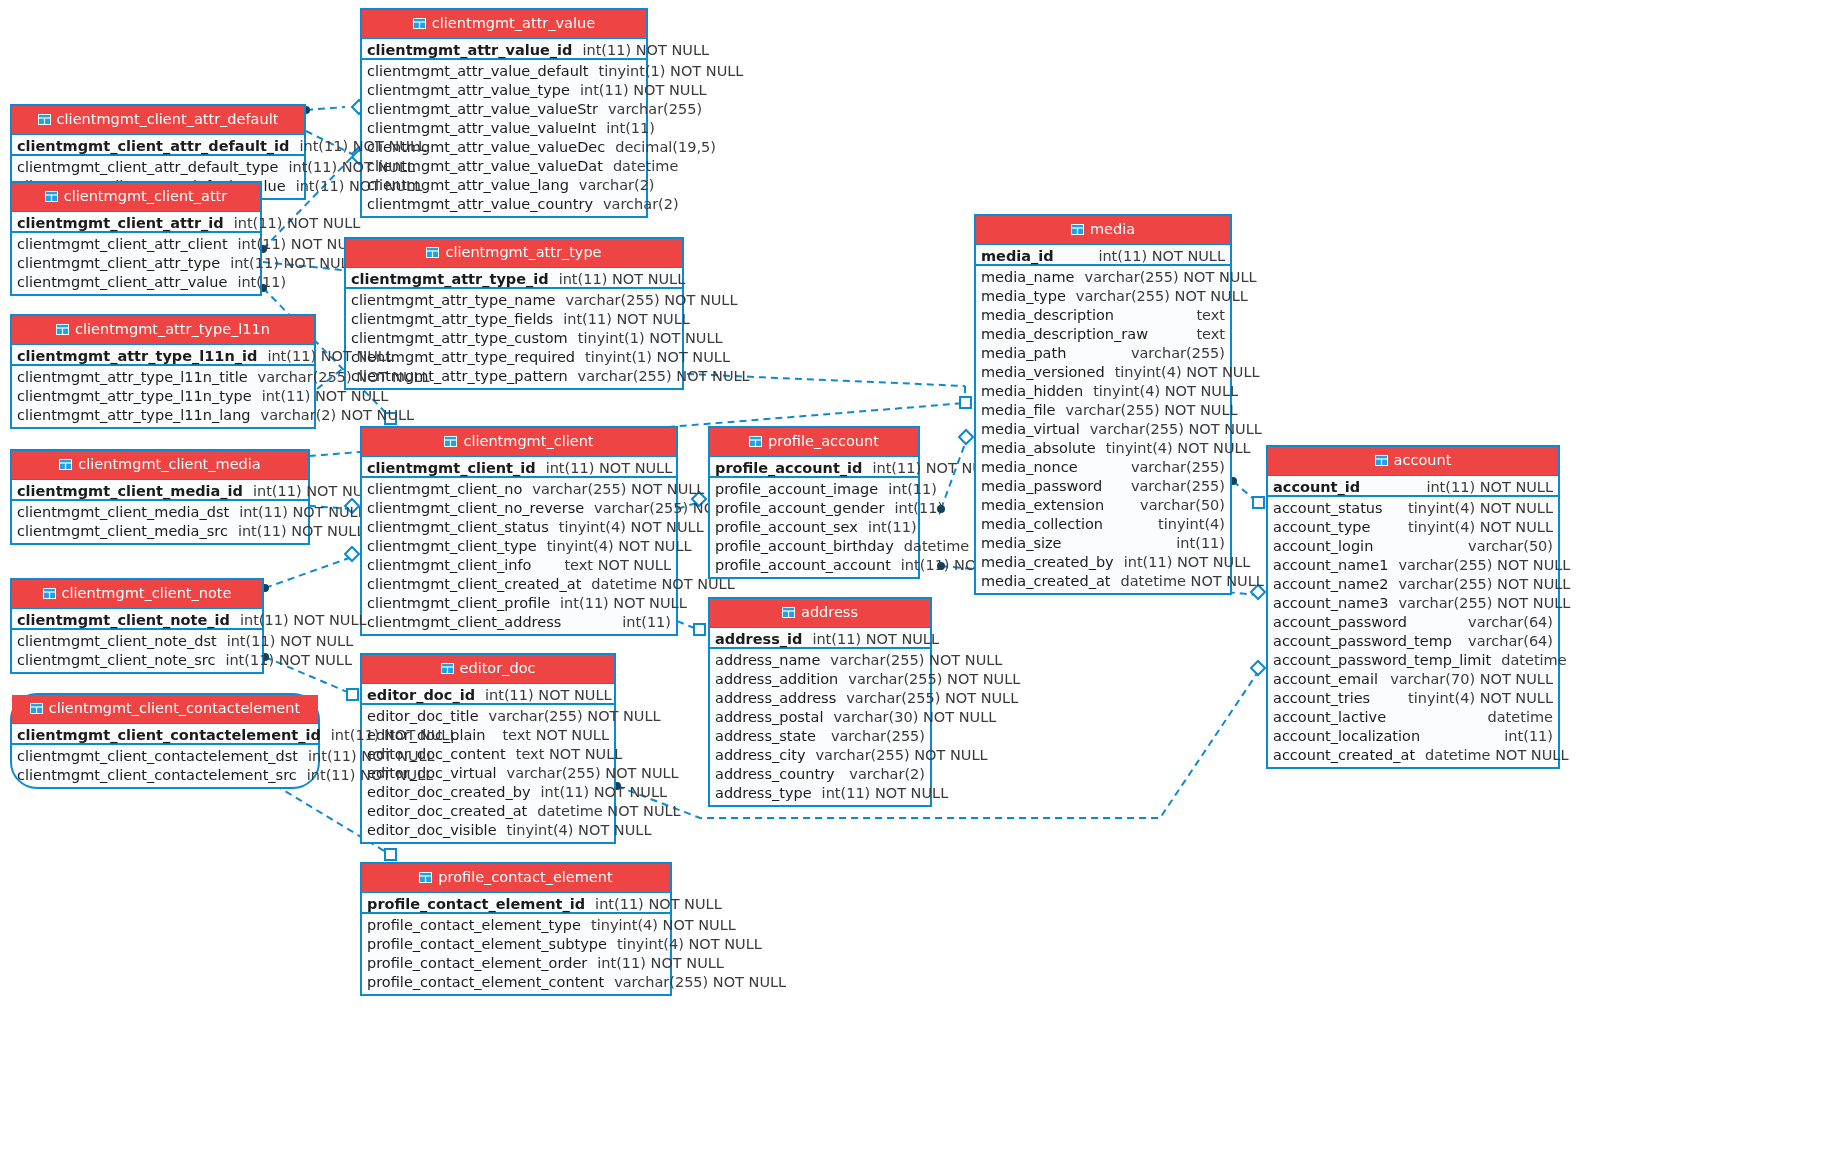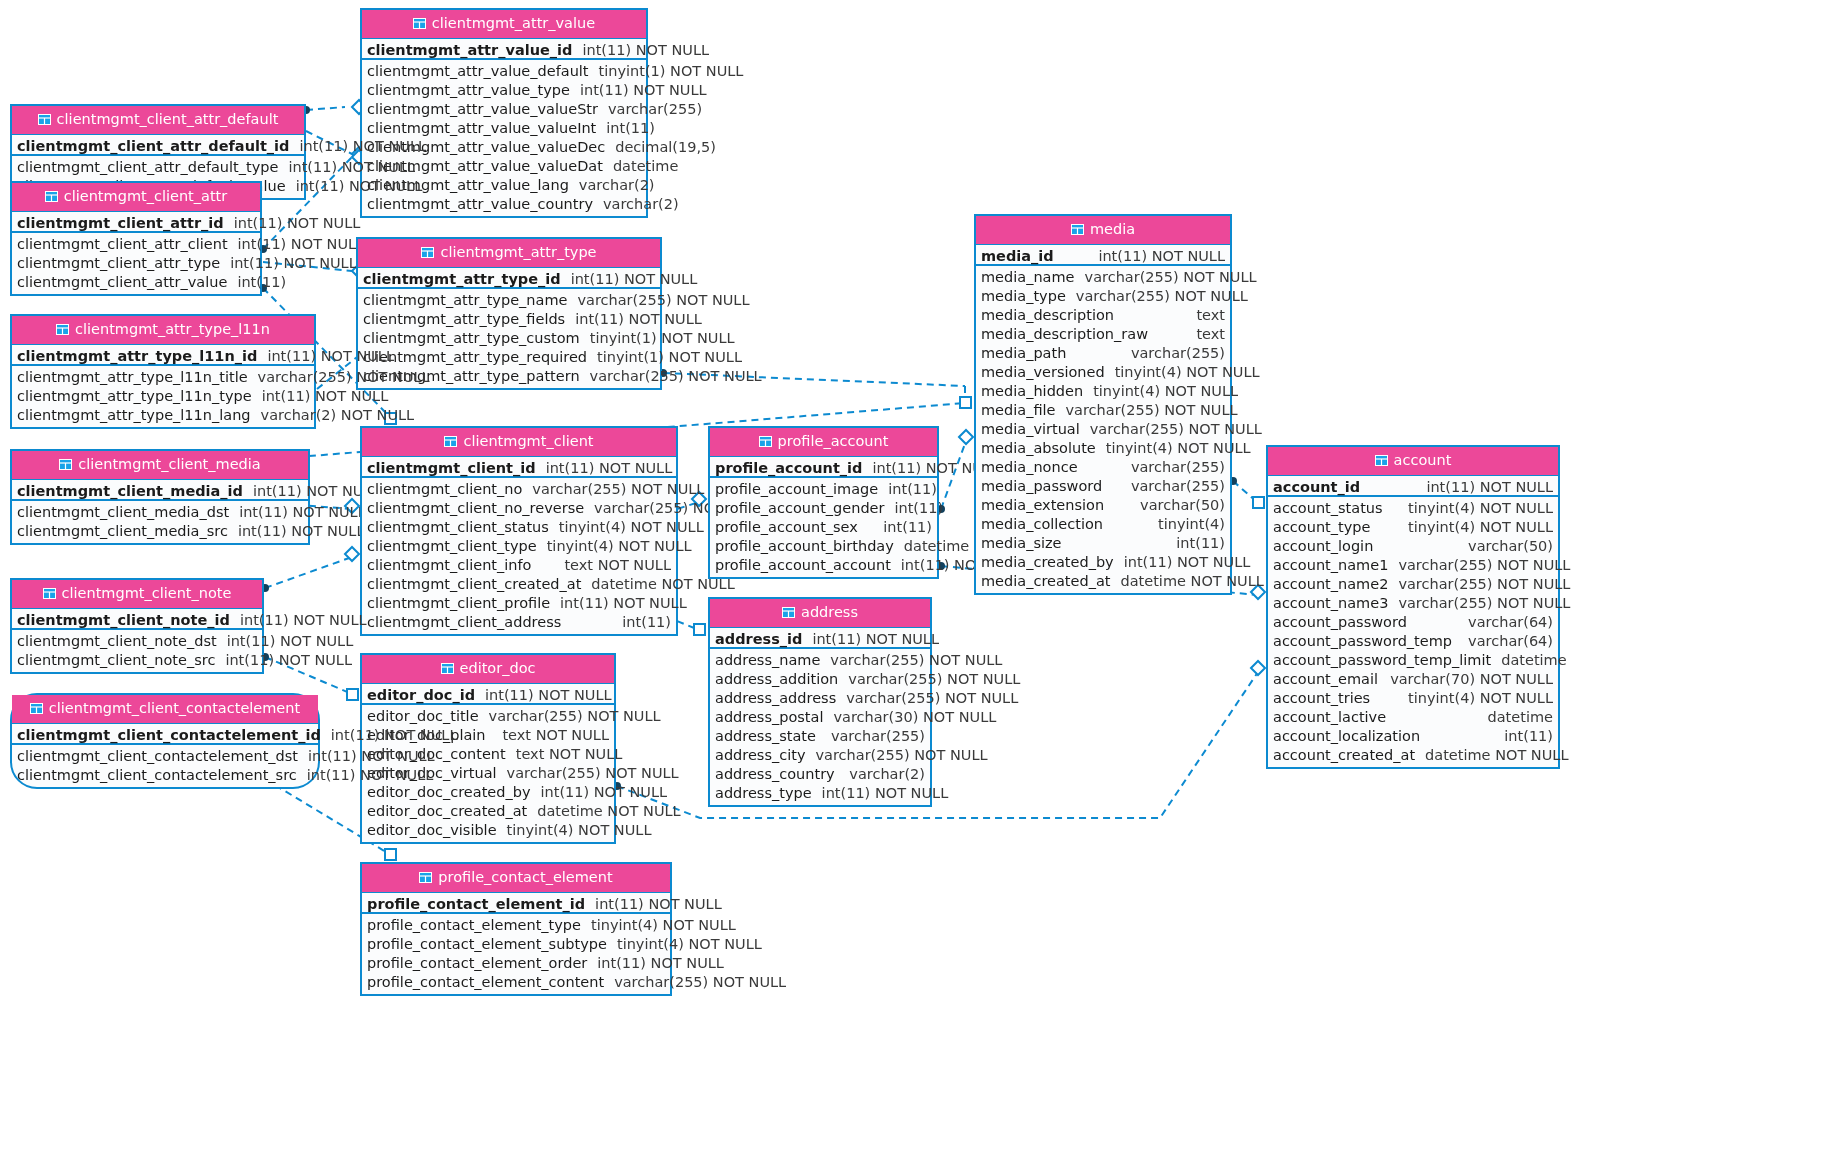--- a/index.html
+++ b/index.html
@@ -31,21 +31,21 @@
   }
   .entity {
     position: absolute;
     background: #fbfcfd;
     border: 2px solid #0c8ad0;
     box-sizing: border-box;
     z-index: 3;
     box-shadow: 0 0 0 0 rgba(0,0,0,0);
   }
   .entity-header {
-    background: #ec4899;
+    background: #ef4444;
     color: #ffffff;
     font-size: 14.5px;
     line-height: 1;
     padding: 6px 6px 7px 6px;
     text-align: center;
     white-space: nowrap;
     display: flex;
     align-items: center;
     justify-content: center;
     gap: 6px;
@@ -276,21 +276,21 @@
           <div class="field-row">
     <span class="fname">clientmgmt_client_attr_type</span>
     <span class="ftype">int(11) NOT NULL</span>
   </div>
           <div class="field-row">
     <span class="fname">clientmgmt_client_attr_value</span>
     <span class="ftype">int(11)</span>
   </div>
         </div>
   </div>
-      <div class="entity" style="left: 356px; top: 237px; width: 306px;">
+      <div class="entity" style="left: 344px; top: 237px; width: 340px;">
     <div class="entity-header">
       <span class="tbl-icon">
         <svg viewBox="0 0 13 11" width="13" height="11" xmlns="http://www.w3.org/2000/svg">
           <rect x="0.5" y="0.5" width="12" height="10" fill="#19a3e8" stroke="#ffffff" stroke-width="1"></rect>
           <line x1="0.5" y1="4" x2="12.5" y2="4" stroke="#ffffff" stroke-width="1.2"></line>
           <line x1="6.5" y1="4" x2="6.5" y2="10.5" stroke="#ffffff" stroke-width="1.2"></line>
         </svg>
       </span>
       <span class="entity-title">clientmgmt_attr_type</span>
     </div>
@@ -420,21 +420,21 @@
           <div class="field-row">
     <span class="fname">clientmgmt_client_profile</span>
     <span class="ftype">int(11) NOT NULL</span>
   </div>
           <div class="field-row">
     <span class="fname">clientmgmt_client_address</span>
     <span class="ftype">int(11)</span>
   </div>
         </div>
   </div>
-      <div class="entity" style="left: 708px; top: 426px; width: 231px;">
+      <div class="entity" style="left: 708px; top: 426px; width: 212px;">
     <div class="entity-header">
       <span class="tbl-icon">
         <svg viewBox="0 0 13 11" width="13" height="11" xmlns="http://www.w3.org/2000/svg">
           <rect x="0.5" y="0.5" width="12" height="10" fill="#19a3e8" stroke="#ffffff" stroke-width="1"></rect>
           <line x1="0.5" y1="4" x2="12.5" y2="4" stroke="#ffffff" stroke-width="1.2"></line>
           <line x1="6.5" y1="4" x2="6.5" y2="10.5" stroke="#ffffff" stroke-width="1.2"></line>
         </svg>
       </span>
       <span class="entity-title">profile_account</span>
     </div>

